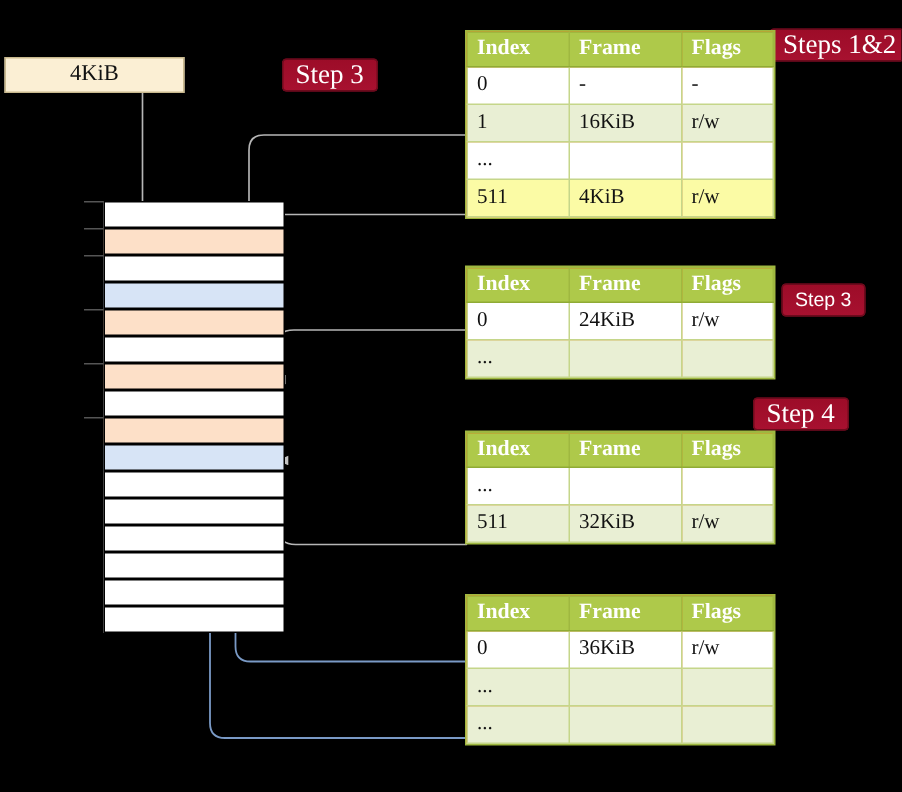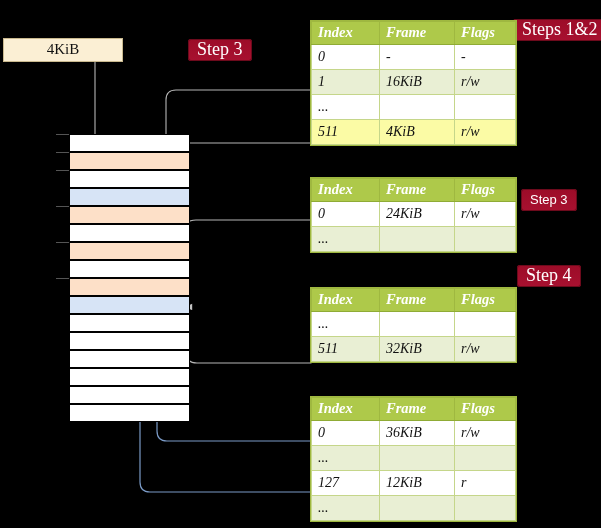--- a/index.html
+++ b/index.html
@@ -50,21 +50,20 @@
   .tick{position:absolute;height:1px;background:#555;left:56px;width:13px;}
 
   
   .ptable{
     position:absolute;
     border-collapse:collapse;
     border-spacing:0;
     background:#f97316;
     font-size:14px;
     box-shadow:0 0 0 1px #9fb840;
-    font-style:italic;
   }
   .ptable th{
     background:#AEC94A;
     color:#ffffff;
     font-weight:bold;
     text-align:left;
     padding:2px 6px 3px 6px;
     border:1px solid #9fb840;
     border-bottom:1px solid #8fab35;
     font-size:14.5px;
@@ -132,21 +131,21 @@
   <div class="vabox" style="left:3px;top:38px;width:118px;height:22px;">
     <span>4KiB</span>
   </div>
 
   <div class="badge" style="left:188px;top:39px;"><span>Step 3</span></div>
 
   <div class="badge" style="left:513px;top:19px;"><span>Steps 1&amp;2</span></div>
 
   <div class="badge sans" style="left:521px;top:158px;margin-top:31px;"><span>Step 3</span></div>
 
-  <div class="badge" style="left:517px;top:265px;"><span>Step 4</span></div>
+  <div class="badge" style="left:502px;top:265px;"><span>Step 4</span></div>
 
   <div class="memcol" id="memcol">
       <div class="memrow" style="top: 0px;"></div>
       <div class="memrow orange" style="top: 18px;"></div>
       <div class="memrow" style="top: 36px;"></div>
       <div class="memrow blue" style="top: 54px;"></div>
       <div class="memrow orange" style="top: 72px;"></div>
       <div class="memrow" style="top: 90px;"></div>
       <div class="memrow orange" style="top: 108px;"></div>
       <div class="memrow" style="top: 126px;"></div>
@@ -246,25 +245,20 @@
           <tr>
             <td class="c-index">0</td>
             <td class="c-frame">36KiB</td>
             <td class="c-flags">r/w</td>
           </tr>
           <tr class="alt">
             <td class="c-index">...</td>
             <td class="c-frame"></td>
             <td class="c-flags"></td>
           </tr>
-          <tr>
-            <td class="c-index">127</td>
-            <td class="c-frame">12KiB</td>
-            <td class="c-flags">r</td>
-          </tr>
           <tr class="alt">
             <td class="c-index">...</td>
             <td class="c-frame"></td>
             <td class="c-flags"></td>
           </tr>
         </tbody>
       </table>
     </div>
 
 <div class="tick" style="top: 134px;"></div>

